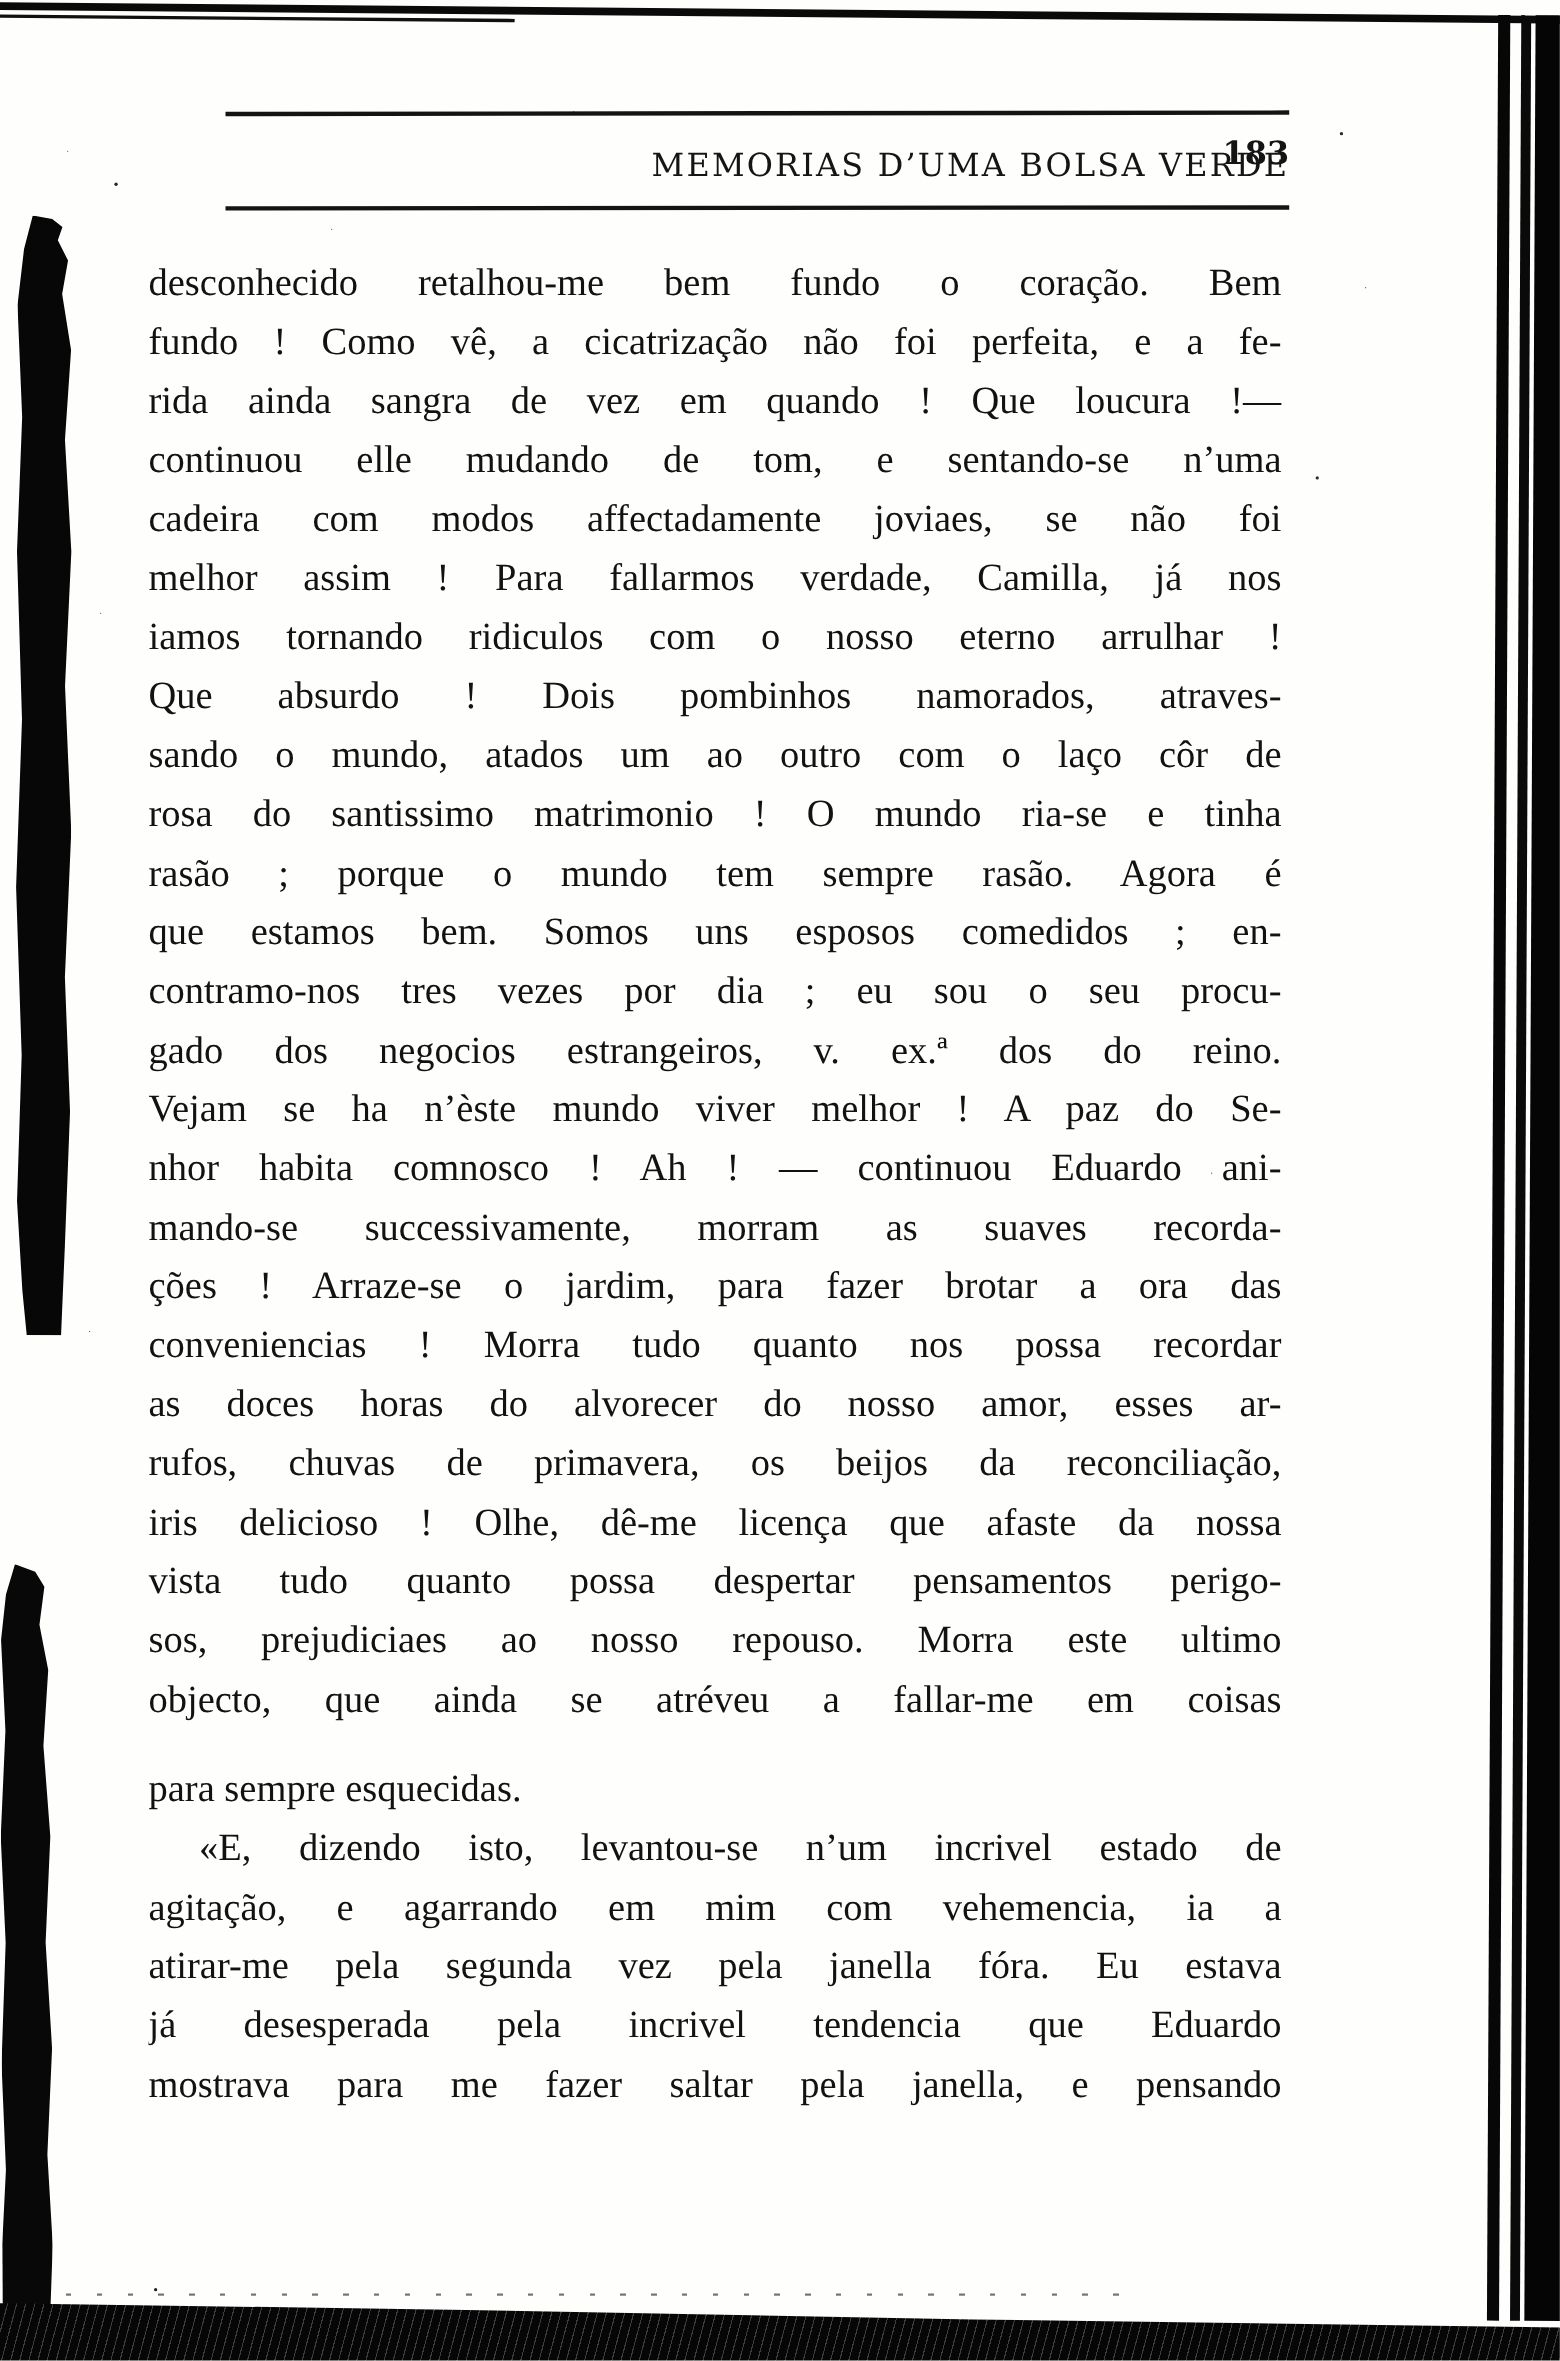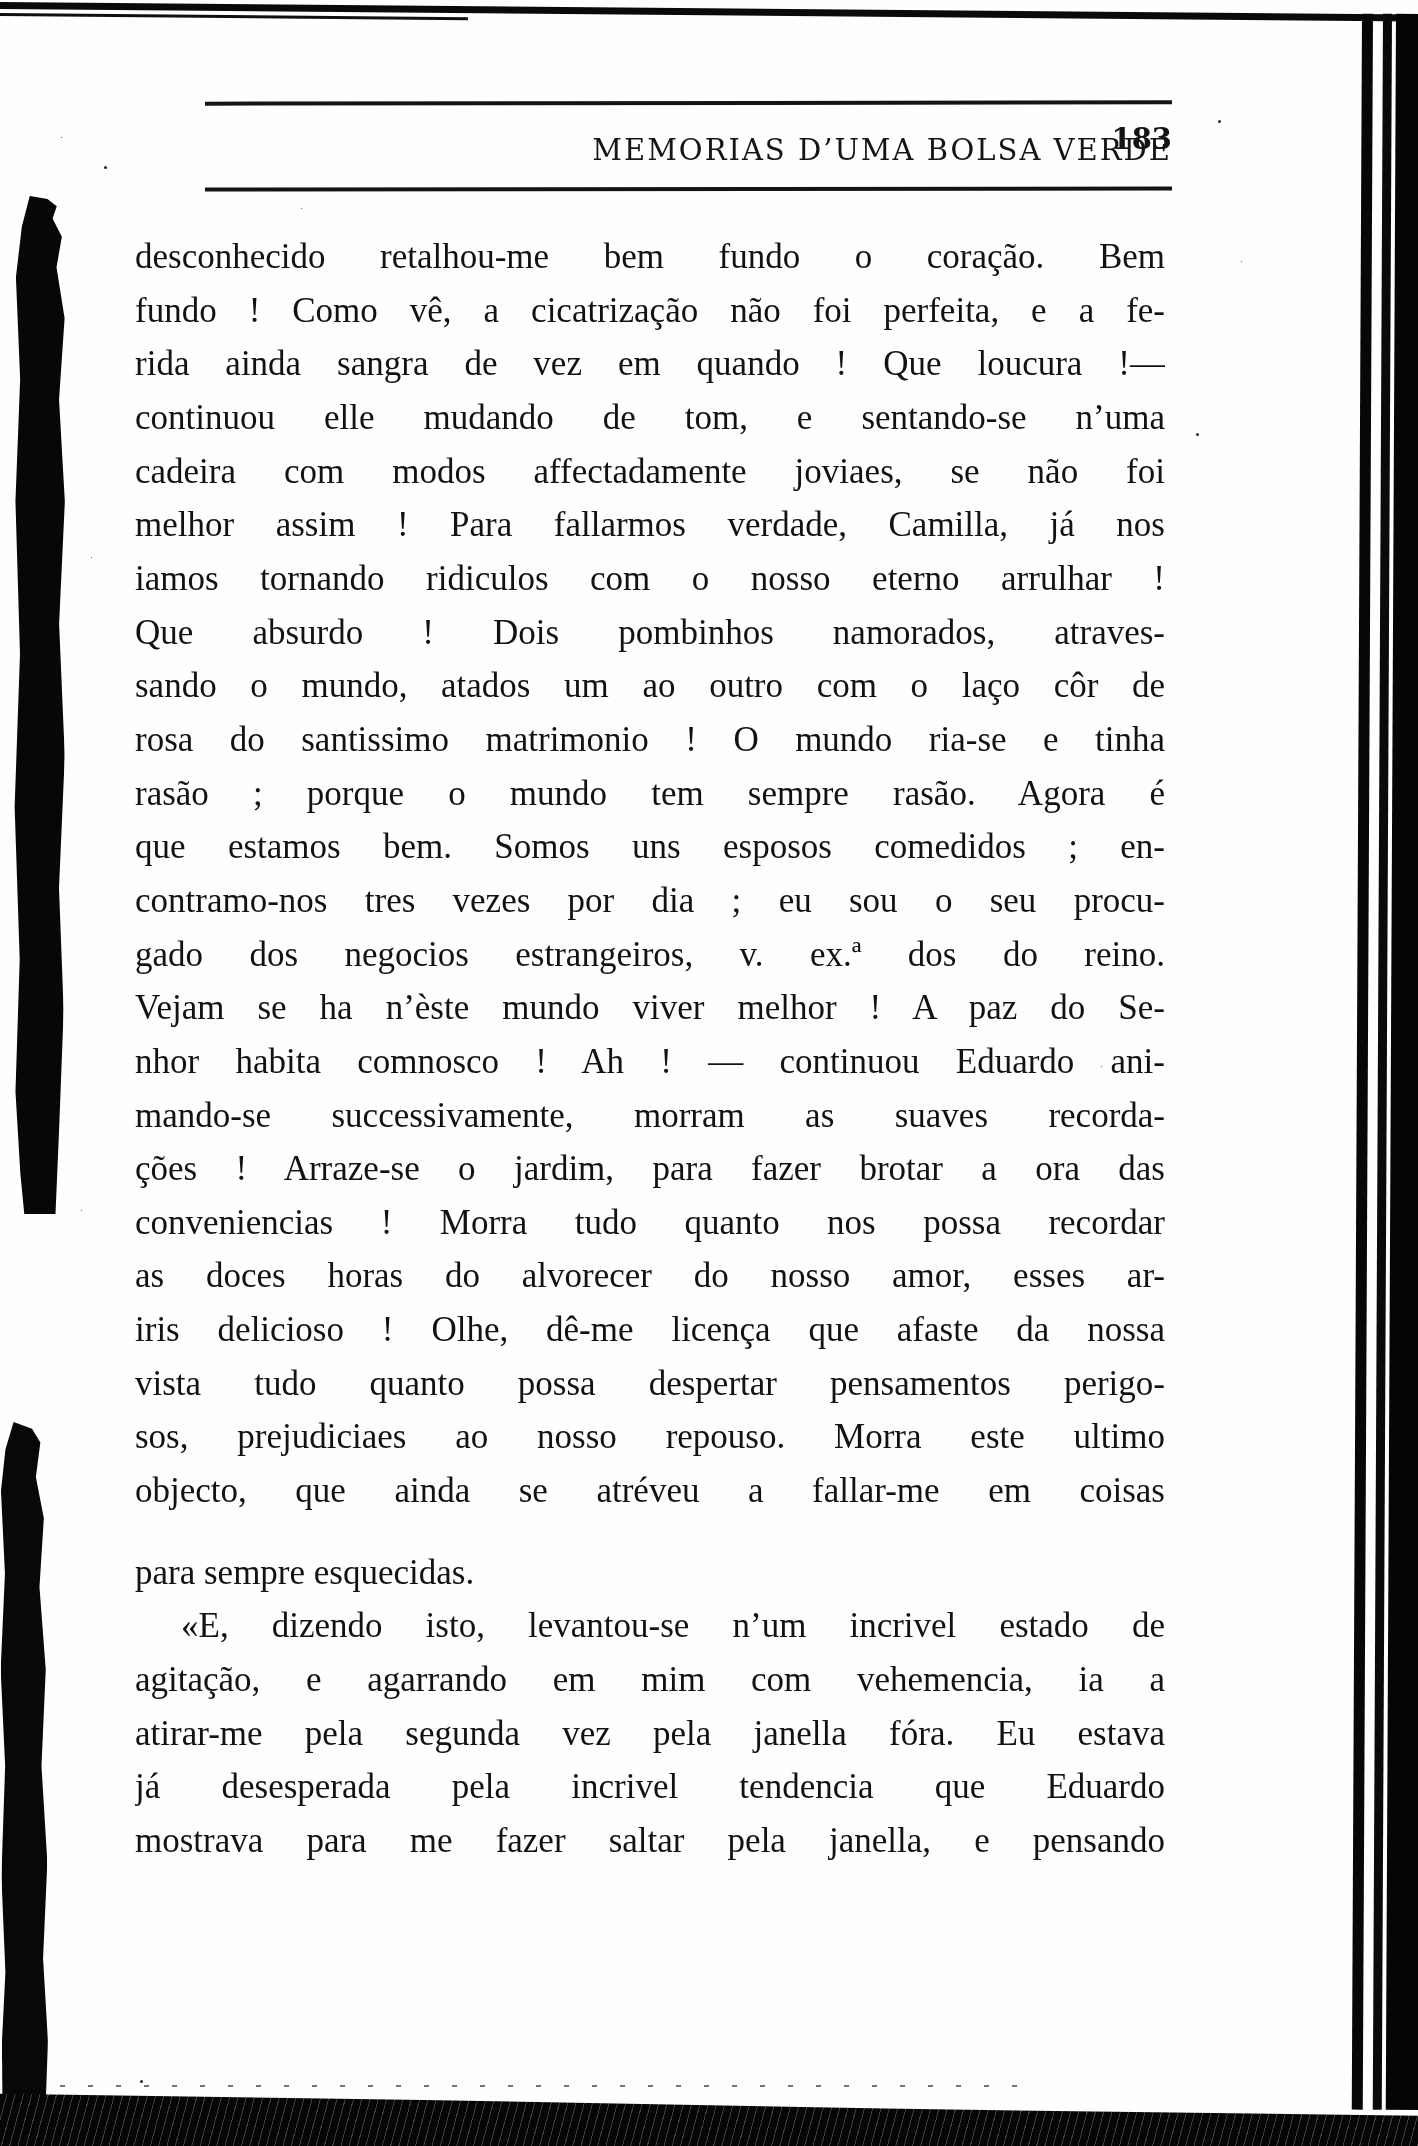--- a/index.html
+++ b/index.html
@@ -102,20 +102,21 @@
   <div class="bl">rasão ; porque o mundo tem sempre rasão. Agora é</div>
   <div class="bl">que estamos bem. Somos uns esposos comedidos ; en-</div>
   <div class="bl">contramo-nos tres vezes por dia ; eu sou o seu procu-</div>
   <div class="bl">gado dos negocios estrangeiros, v. ex.ª dos do reino.</div>
   <div class="bl">Vejam se ha n’èste mundo viver melhor ! A paz do Se-</div>
   <div class="bl">nhor habita comnosco ! Ah ! — continuou Eduardo ani-</div>
   <div class="bl">mando-se successivamente, morram as suaves recorda-</div>
   <div class="bl">ções ! Arraze-se o jardim, para fazer brotar a ora das</div>
   <div class="bl">conveniencias ! Morra tudo quanto nos possa recordar</div>
   <div class="bl">as doces horas do alvorecer do nosso amor, esses ar-</div>
+  <div class="bl">rufos, chuvas de primavera, os beijos da reconciliação,</div>
   <div class="bl">iris delicioso ! Olhe, dê-me licença que afaste da nossa</div>
   <div class="bl">vista tudo quanto possa despertar pensamentos perigo-</div>
   <div class="bl">sos, prejudiciaes ao nosso repouso. Morra este ultimo</div>
   <div class="bl">objecto, que ainda se atréveu a fallar-me em coisas</div>
   <div class="bl flush">para sempre esquecidas.</div>
   <div class="bl indent">«E, dizendo isto, levantou-se n’um incrivel estado de</div>
   <div class="bl">agitação, e agarrando em mim com vehemencia, ia a</div>
   <div class="bl">atirar-me pela segunda vez pela janella fóra. Eu estava</div>
   <div class="bl">já desesperada pela incrivel tendencia que Eduardo</div>
   <div class="bl">mostrava para me fazer saltar pela janella, e pensando</div>

